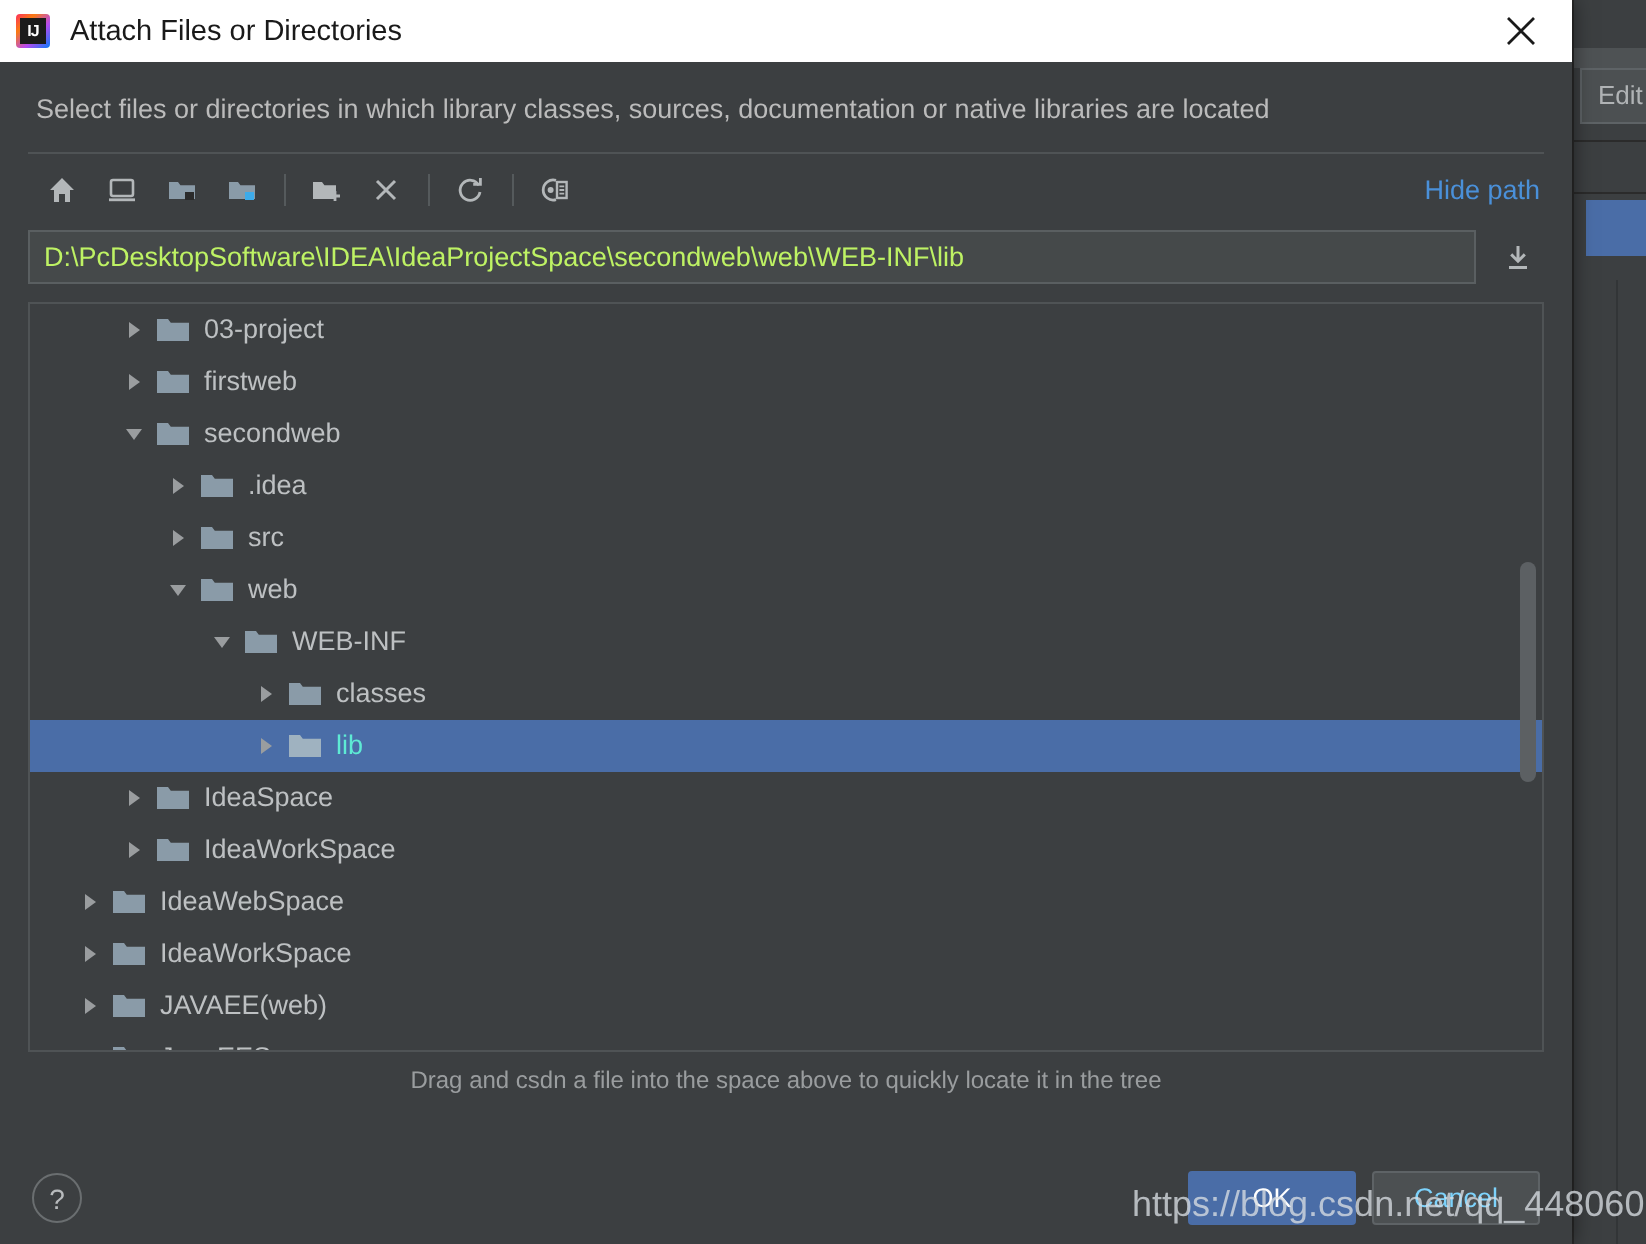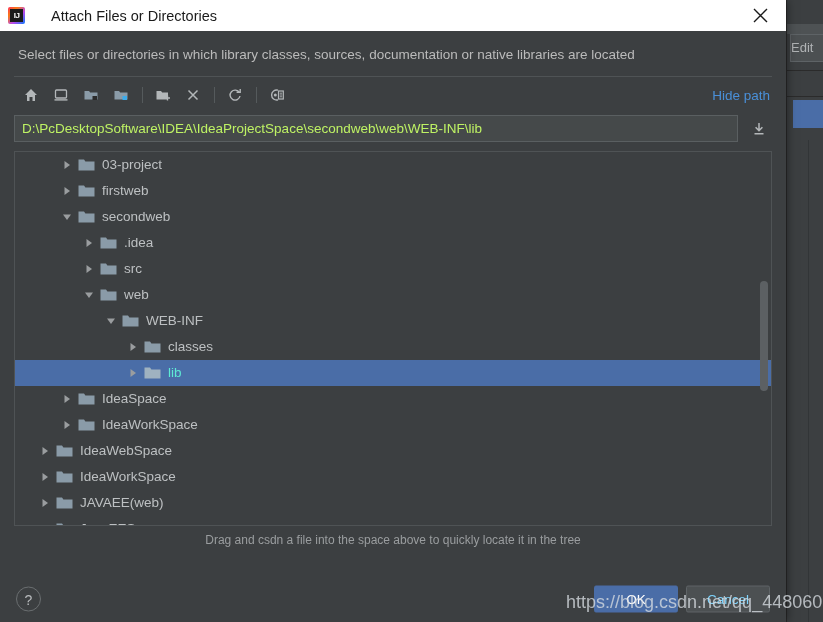--- a/index.html
+++ b/index.html
@@ -28,21 +28,21 @@
     background: #4e5254;
   }
   #bg-ide .bg-editbtn {
     position: absolute; left: 790px; top: 34px; width: 33px; height: 28px;
     background: #4c5052;
     border: 1px solid #5e6366;
     border-right: none;
     color: #b0b3b5;
     font-size: 13px;
     line-height: 26px;
-    padding-left: 0;
+    padding-left: 8px;
     white-space: nowrap;
     overflow: hidden;
   }
   #bg-ide .bg-sep {
     position: absolute; left: 786px; width: 37px; height: 1px; background: #2b2b2b;
   }
   #bg-ide .bg-row-blue {
     position: absolute; left: 793px; top: 100px; width: 30px; height: 28px;
     background: #4a6da7;
   }
@@ -88,21 +88,20 @@
     font-size: 8px;
     font-weight: bold;
     line-height: 13px;
     text-align: center;
     letter-spacing: -0.5px;
   }
   .title-text {
     font-size: 14.5px;
     color: #1a1a1a;
     white-space: nowrap;
-    margin-left: 16px;
   }
   .title-close {
     position: absolute;
     right: 12px; top: 50%;
     transform: translateY(-50%);
     width: 28px; height: 28px;
     display: flex; align-items: center; justify-content: center;
     cursor: pointer;
   }
   .title-close svg { display: block; }

